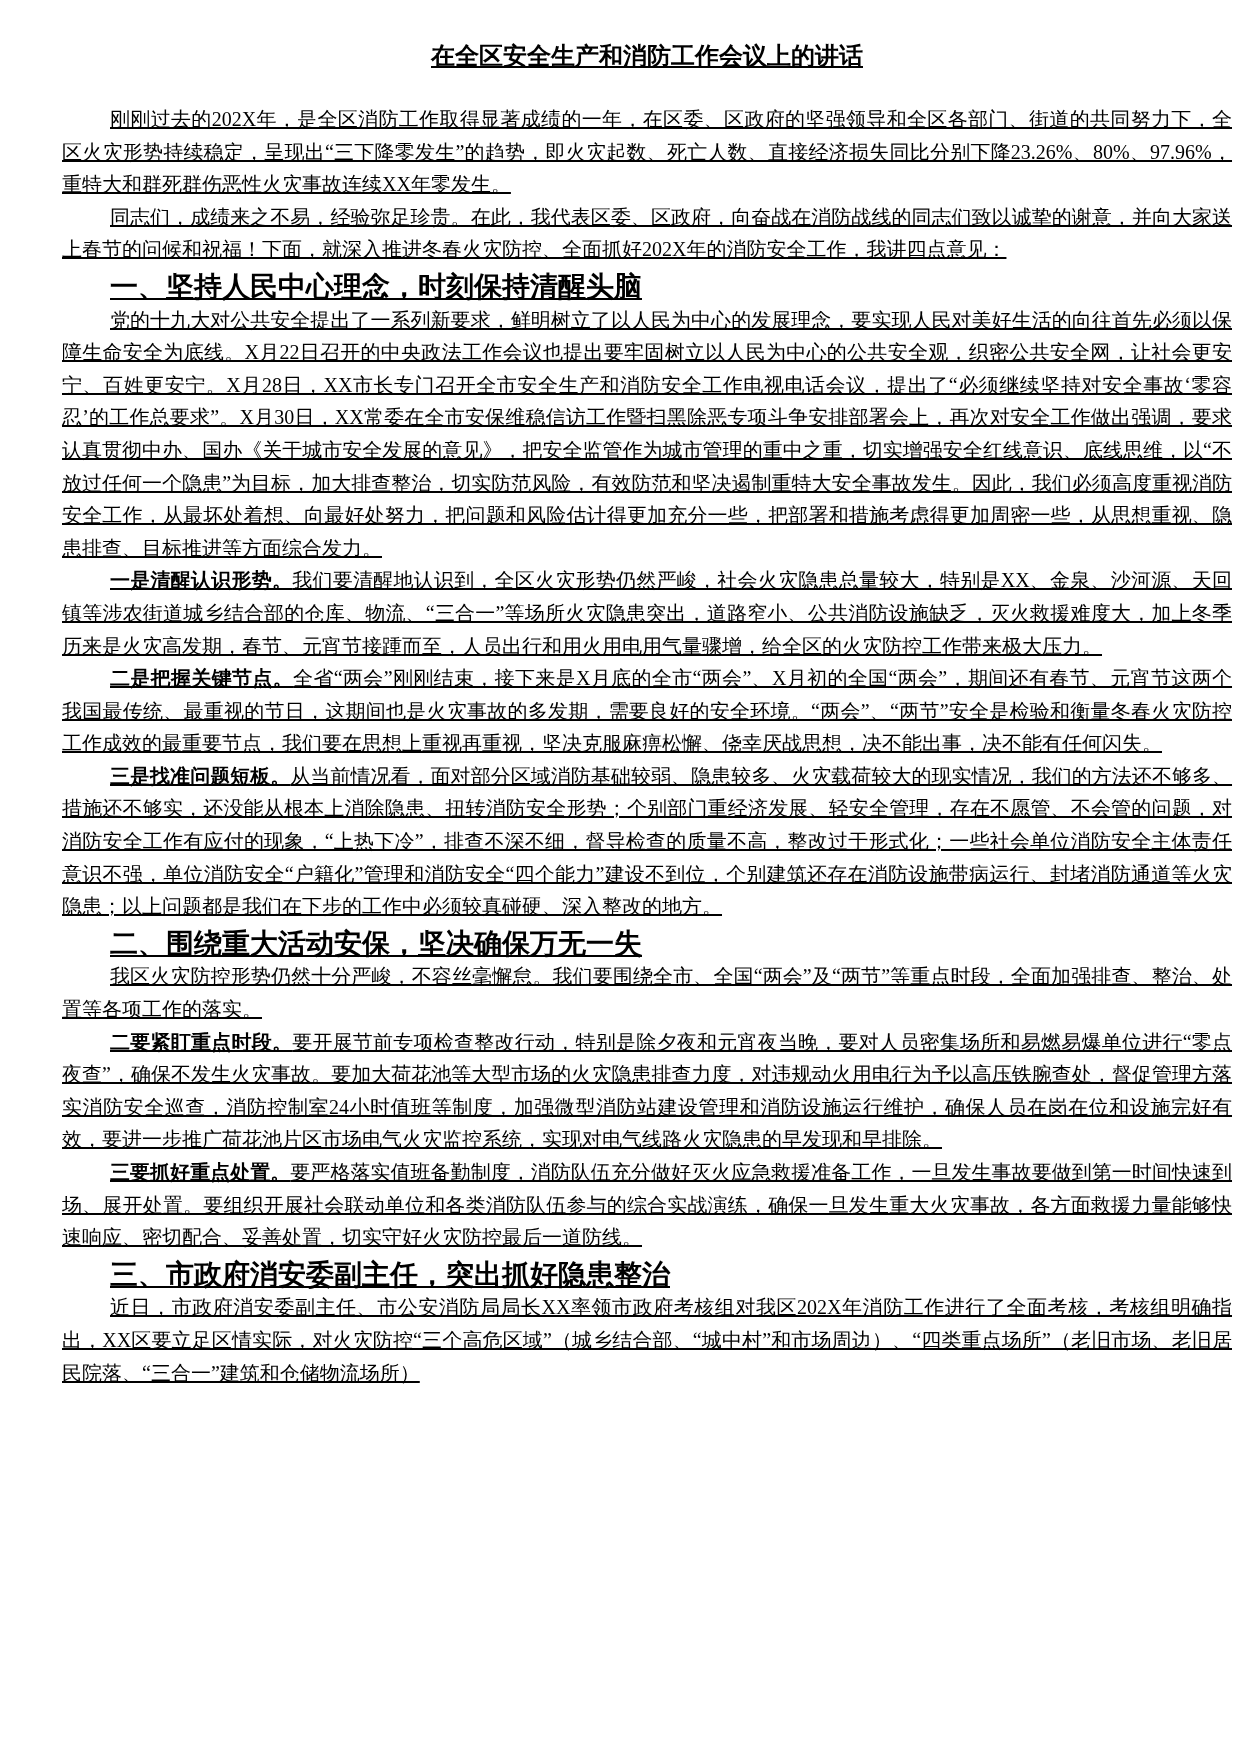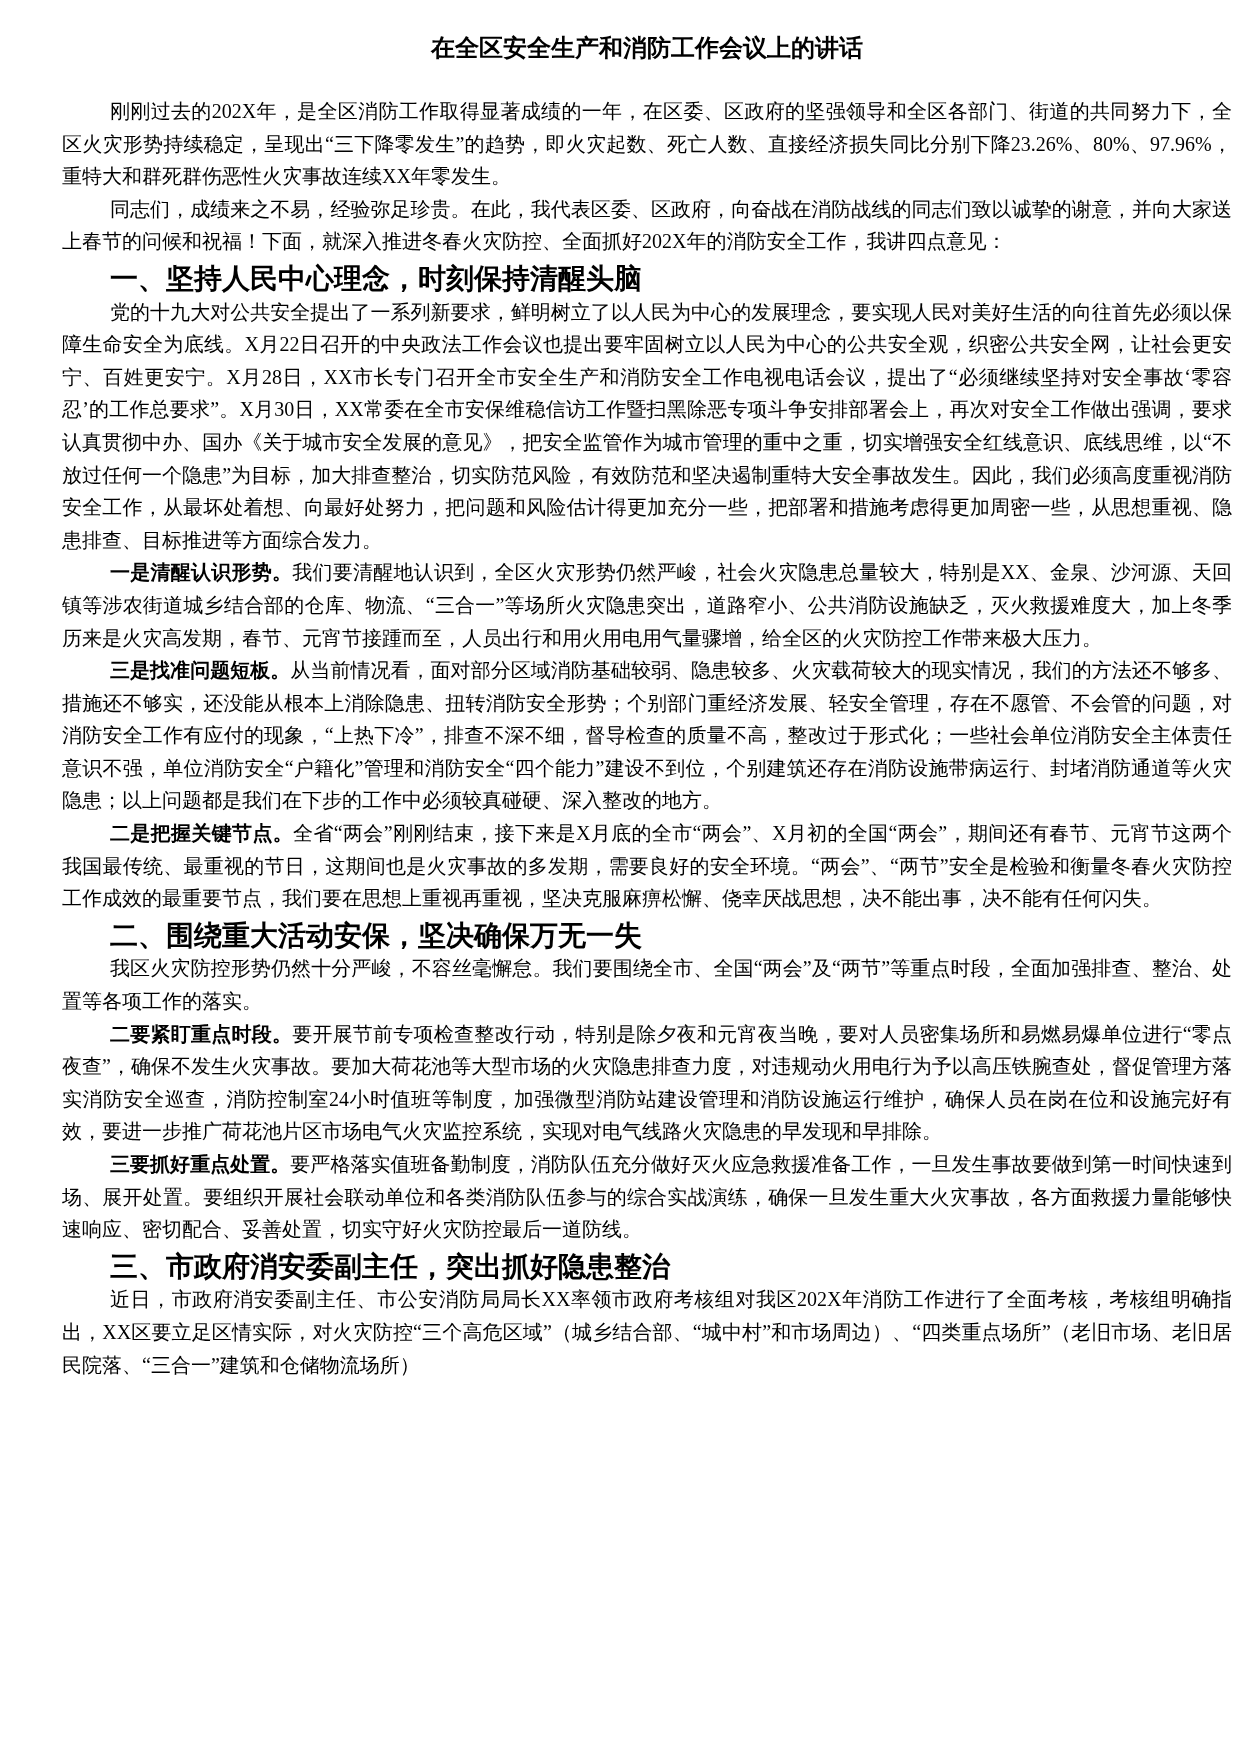--- a/index.html
+++ b/index.html
@@ -10,22 +10,23 @@
   body {
     width: 1240px;
     height: 1754px;
     position: relative;
     overflow: hidden;
     color: #000000;
   }
   .page {
     position: absolute;
     left: 62px;
-    top: 27px;
+    top: 35px;
     width: 1170px;
+    text-decoration: underline;
   }
   .doc-title {
     margin: 0 0 30px 0;
     padding-top: 4px;
     font-family: "Liberation Sans", "DejaVu Sans", sans-serif;
     font-weight: bold;
     font-size: 24px;
     line-height: 34px;
     text-align: center;
     color: #000000;
@@ -60,22 +61,22 @@
 <body>
 
 <div class="page">
   <h1 class="doc-title">在全区安全生产和消防工作会议上的讲话</h1>
   <main class="doc-body">
       <p class="para">刚刚过去的202X年，是全区消防工作取得显著成绩的一年，在区委、区政府的坚强领导和全区各部门、街道的共同努力下，全区火灾形势持续稳定，呈现出“三下降零发生”的趋势，即火灾起数、死亡人数、直接经济损失同比分别下降23.26%、80%、97.96%，重特大和群死群伤恶性火灾事故连续XX年零发生。</p>
       <p class="para">同志们，成绩来之不易，经验弥足珍贵。在此，我代表区委、区政府，向奋战在消防战线的同志们致以诚挚的谢意，并向大家送上春节的问候和祝福！下面，就深入推进冬春火灾防控、全面抓好202X年的消防安全工作，我讲四点意见：</p>
       <h2 class="heading">一、坚持人民中心理念，时刻保持清醒头脑</h2>
       <p class="para">党的十九大对公共安全提出了一系列新要求，鲜明树立了以人民为中心的发展理念，要实现人民对美好生活的向往首先必须以保障生命安全为底线。X月22日召开的中央政法工作会议也提出要牢固树立以人民为中心的公共安全观，织密公共安全网，让社会更安宁、百姓更安宁。X月28日，XX市长专门召开全市安全生产和消防安全工作电视电话会议，提出了“必须继续坚持对安全事故‘零容忍’的工作总要求”。X月30日，XX常委在全市安保维稳信访工作暨扫黑除恶专项斗争安排部署会上，再次对安全工作做出强调，要求认真贯彻中办、国办《关于城市安全发展的意见》，把安全监管作为城市管理的重中之重，切实增强安全红线意识、底线思维，以“不放过任何一个隐患”为目标，加大排查整治，切实防范风险，有效防范和坚决遏制重特大安全事故发生。因此，我们必须高度重视消防安全工作，从最坏处着想、向最好处努力，把问题和风险估计得更加充分一些，把部署和措施考虑得更加周密一些，从思想重视、隐患排查、目标推进等方面综合发力。</p>
       <p class="para"><strong class="lead">一是清醒认识形势。</strong><span>我们要清醒地认识到，全区火灾形势仍然严峻，社会火灾隐患总量较大，特别是XX、金泉、沙河源、天回镇等涉农街道城乡结合部的仓库、物流、“三合一”等场所火灾隐患突出，道路窄小、公共消防设施缺乏，灭火救援难度大，加上冬季历来是火灾高发期，春节、元宵节接踵而至，人员出行和用火用电用气量骤增，给全区的火灾防控工作带来极大压力。</span></p>
+      <p class="para"><strong class="lead">二是把握关键节点。</strong><span>全省“两会”刚刚结束，接下来是X月底的全市“两会”、X月初的全国“两会”，期间还有春节、元宵节这两个我国最传统、最重视的节日，这期间也是火灾事故的多发期，需要良好的安全环境。“两会”、“两节”安全是检验和衡量冬春火灾防控工作成效的最重要节点，我们要在思想上重视再重视，坚决克服麻痹松懈、侥幸厌战思想，决不能出事，决不能有任何闪失。</span></p>
       <p class="para"><strong class="lead">三是找准问题短板。</strong><span>从当前情况看，面对部分区域消防基础较弱、隐患较多、火灾载荷较大的现实情况，我们的方法还不够多、措施还不够实，还没能从根本上消除隐患、扭转消防安全形势；个别部门重经济发展、轻安全管理，存在不愿管、不会管的问题，对消防安全工作有应付的现象，“上热下冷”，排查不深不细，督导检查的质量不高，整改过于形式化；一些社会单位消防安全主体责任意识不强，单位消防安全“户籍化”管理和消防安全“四个能力”建设不到位，个别建筑还存在消防设施带病运行、封堵消防通道等火灾隐患；以上问题都是我们在下步的工作中必须较真碰硬、深入整改的地方。</span></p>
-      <p class="para"><strong class="lead">二是把握关键节点。</strong><span>全省“两会”刚刚结束，接下来是X月底的全市“两会”、X月初的全国“两会”，期间还有春节、元宵节这两个我国最传统、最重视的节日，这期间也是火灾事故的多发期，需要良好的安全环境。“两会”、“两节”安全是检验和衡量冬春火灾防控工作成效的最重要节点，我们要在思想上重视再重视，坚决克服麻痹松懈、侥幸厌战思想，决不能出事，决不能有任何闪失。</span></p>
       <h2 class="heading">二、围绕重大活动安保，坚决确保万无一失</h2>
       <p class="para">我区火灾防控形势仍然十分严峻，不容丝毫懈怠。我们要围绕全市、全国“两会”及“两节”等重点时段，全面加强排查、整治、处置等各项工作的落实。</p>
       <p class="para"><strong class="lead">二要紧盯重点时段。</strong><span>要开展节前专项检查整改行动，特别是除夕夜和元宵夜当晚，要对人员密集场所和易燃易爆单位进行“零点夜查”，确保不发生火灾事故。要加大荷花池等大型市场的火灾隐患排查力度，对违规动火用电行为予以高压铁腕查处，督促管理方落实消防安全巡查，消防控制室24小时值班等制度，加强微型消防站建设管理和消防设施运行维护，确保人员在岗在位和设施完好有效，要进一步推广荷花池片区市场电气火灾监控系统，实现对电气线路火灾隐患的早发现和早排除。</span></p>
       <p class="para"><strong class="lead">三要抓好重点处置。</strong><span>要严格落实值班备勤制度，消防队伍充分做好灭火应急救援准备工作，一旦发生事故要做到第一时间快速到场、展开处置。要组织开展社会联动单位和各类消防队伍参与的综合实战演练，确保一旦发生重大火灾事故，各方面救援力量能够快速响应、密切配合、妥善处置，切实守好火灾防控最后一道防线。</span></p>
       <h2 class="heading">三、市政府消安委副主任，突出抓好隐患整治</h2>
       <p class="para">近日，市政府消安委副主任、市公安消防局局长XX率领市政府考核组对我区202X年消防工作进行了全面考核，考核组明确指出，XX区要立足区情实际，对火灾防控“三个高危区域”（城乡结合部、“城中村”和市场周边）、“四类重点场所”（老旧市场、老旧居民院落、“三合一”建筑和仓储物流场所）</p>
     </main>
 </div>
 
 </body></html>

